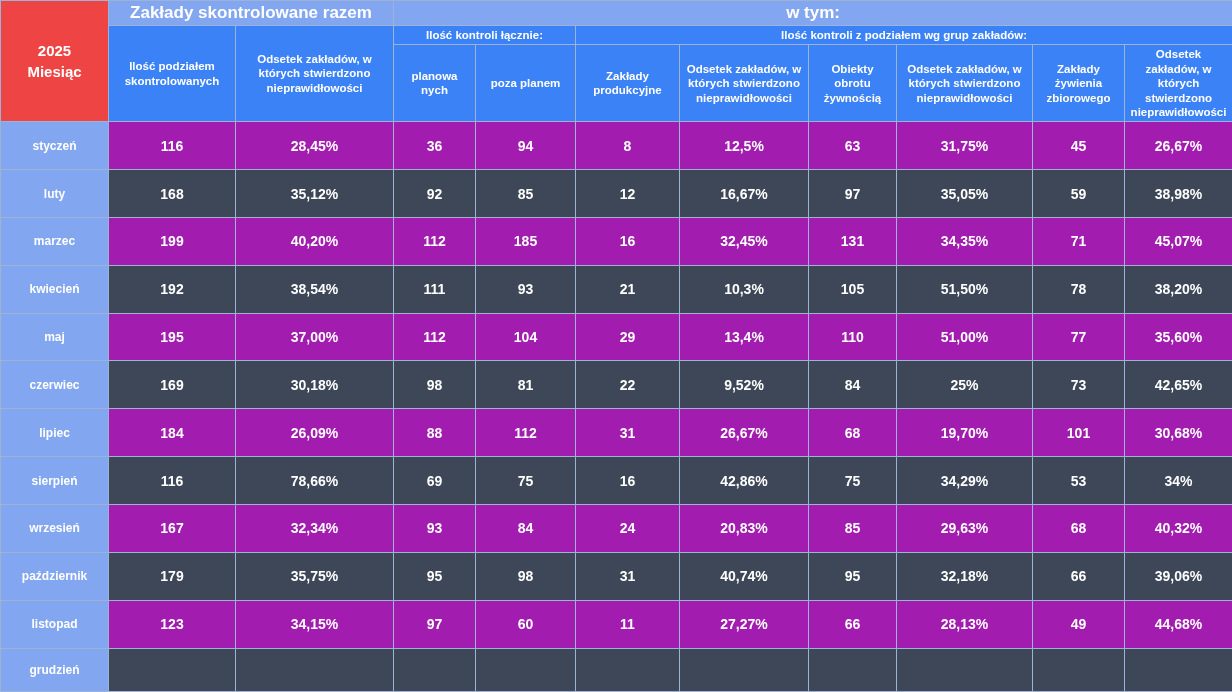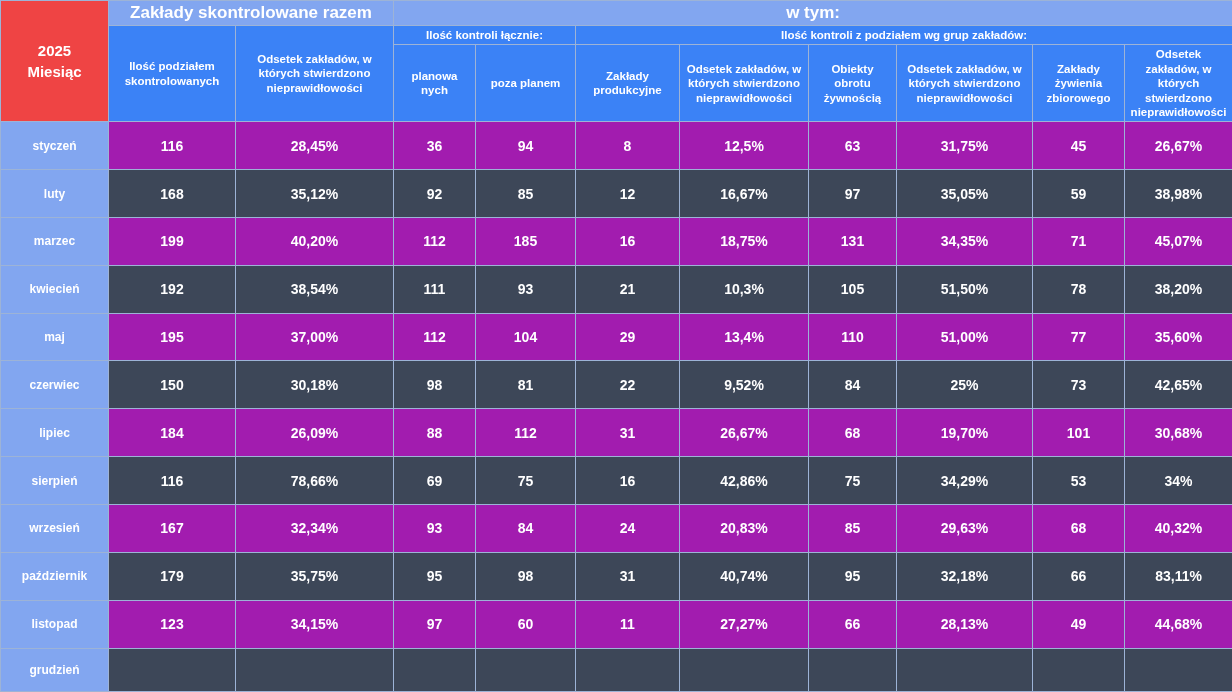--- a/index.html
+++ b/index.html
@@ -142,21 +142,21 @@
         <td class="data-dark">59</td>
         <td class="data-dark">38,98%</td>
       </tr>
       <tr>
         <td class="month-cell">marzec</td>
         <td class="data-light">199</td>
         <td class="data-light">40,20%</td>
         <td class="data-light">112</td>
         <td class="data-light">185</td>
         <td class="data-light">16</td>
-        <td class="data-light">18,75%</td>
+        <td class="data-light">32,45%</td>
         <td class="data-light">131</td>
         <td class="data-light">34,35%</td>
         <td class="data-light">71</td>
         <td class="data-light">45,07%</td>
       </tr>
       <tr>
         <td class="month-cell">kwiecień</td>
         <td class="data-dark">192</td>
         <td class="data-dark">38,54%</td>
         <td class="data-dark">111</td>
@@ -176,21 +176,21 @@
         <td class="data-light">104</td>
         <td class="data-light">29</td>
         <td class="data-light">13,4%</td>
         <td class="data-light">110</td>
         <td class="data-light">51,00%</td>
         <td class="data-light">77</td>
         <td class="data-light">35,60%</td>
       </tr>
       <tr>
         <td class="month-cell">czerwiec</td>
-        <td class="data-dark">150</td>
+        <td class="data-dark">169</td>
         <td class="data-dark">30,18%</td>
         <td class="data-dark">98</td>
         <td class="data-dark">81</td>
         <td class="data-dark">22</td>
         <td class="data-dark">9,52%</td>
         <td class="data-dark">84</td>
         <td class="data-dark">25%</td>
         <td class="data-dark">73</td>
         <td class="data-dark">42,65%</td>
       </tr>
@@ -237,21 +237,21 @@
         <td class="month-cell">październik</td>
         <td class="data-dark">179</td>
         <td class="data-dark">35,75%</td>
         <td class="data-dark">95</td>
         <td class="data-dark">98</td>
         <td class="data-dark">31</td>
         <td class="data-dark">40,74%</td>
         <td class="data-dark">95</td>
         <td class="data-dark">32,18%</td>
         <td class="data-dark">66</td>
-        <td class="data-dark">83,11%</td>
+        <td class="data-dark">39,06%</td>
       </tr>
       <tr>
         <td class="month-cell">listopad</td>
         <td class="data-light">123</td>
         <td class="data-light">34,15%</td>
         <td class="data-light">97</td>
         <td class="data-light">60</td>
         <td class="data-light">11</td>
         <td class="data-light">27,27%</td>
         <td class="data-light">66</td>

